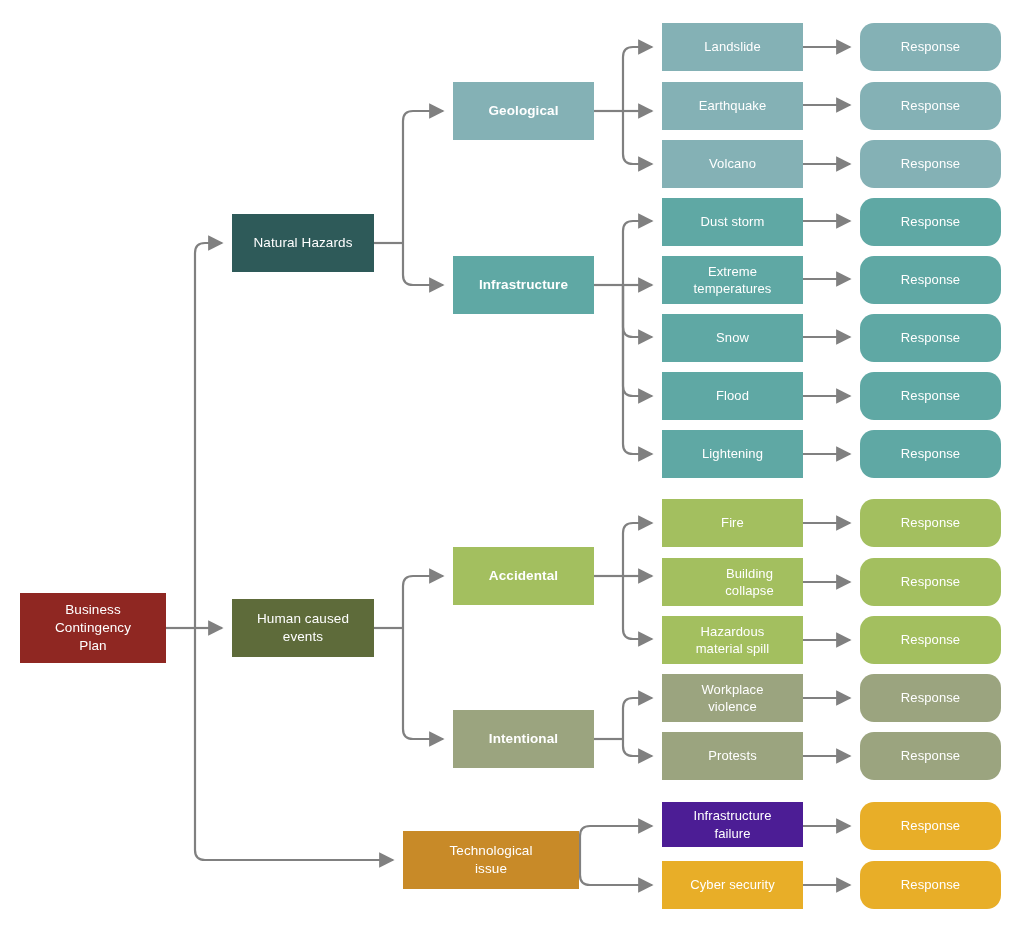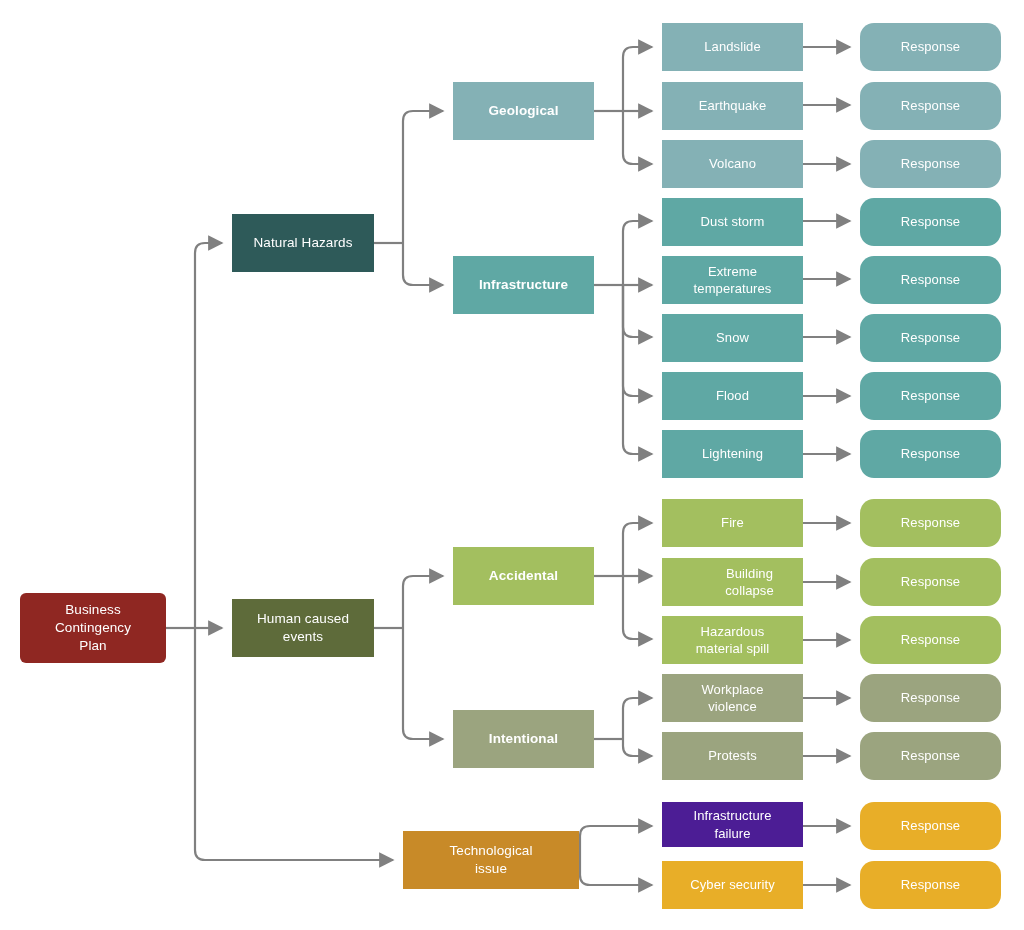--- a/index.html
+++ b/index.html
@@ -37,21 +37,21 @@
     color: #ffffff;
     font-size: 13.5px;
     line-height: 1.32;
     padding: 2px 6px;
     letter-spacing: 0.1px;
   }
   .node span {
     display: block;
     white-space: pre-line;
   }
-  .node.root { font-size: 13.5px; border-radius: 6px; }
+  .node.root { font-size: 13.5px; }
   .node.level1 { font-size: 13.5px; }
   .node.level2 { font-size: 13.5px; font-weight: bold; }
   .node.leaf { font-size: 13px; }
   .node.response { font-size: 13px; border-radius: 14px; }
 </style>
 </head>
 <body>
 
 <div id="diagram-root">
 

